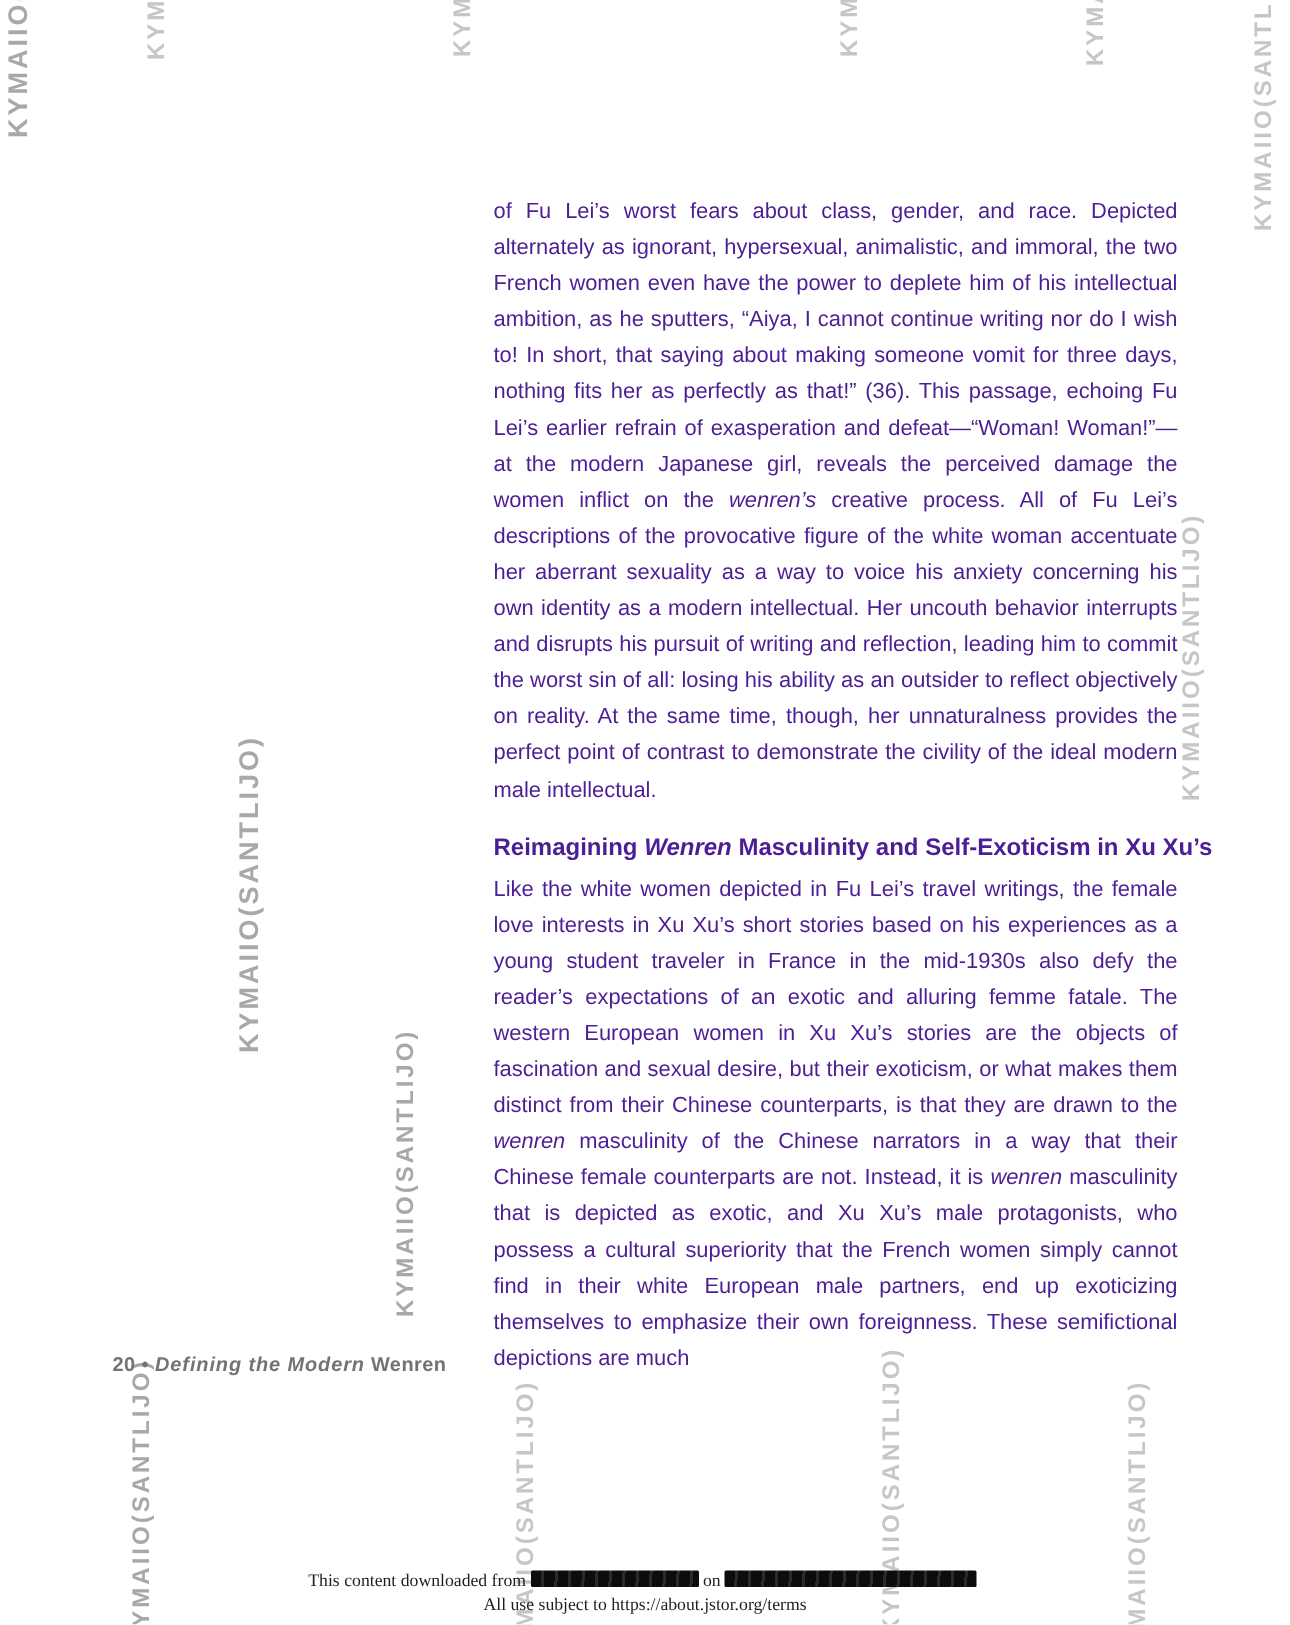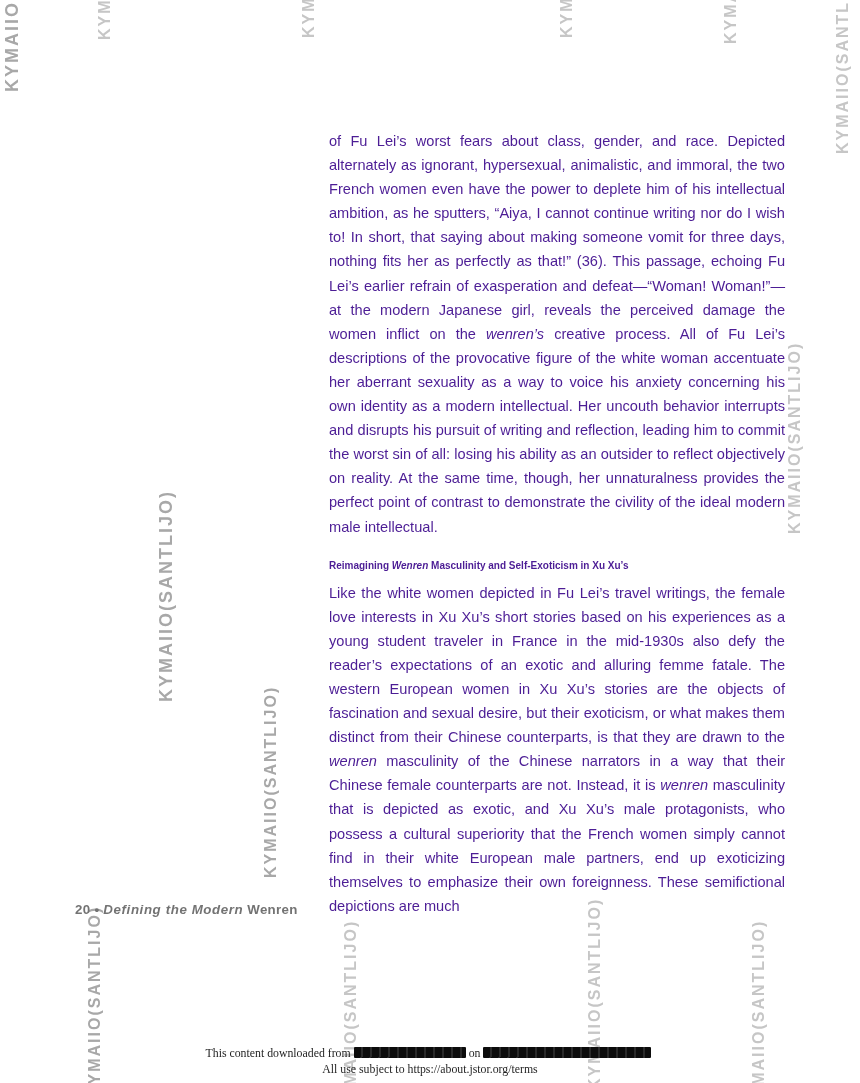--- a/index.html
+++ b/index.html
@@ -36,21 +36,21 @@
     top:129px;
     width:456px;
     font-size:14.6px;
     line-height:24.1px;
     color:#4c1d95;
     text-align:justify;
   }
   .text-block p { margin:0; }
   .section-heading {
     margin:14px 0 3px 0;
-    font-size:10px;
+    font-size:16px;
     font-weight:bold;
     line-height:25px;
     text-align:left;
   }
   .section-heading .hline { display:block; white-space:nowrap; }
 
   
   .running-footer {
     position:absolute;
     left:75px;

